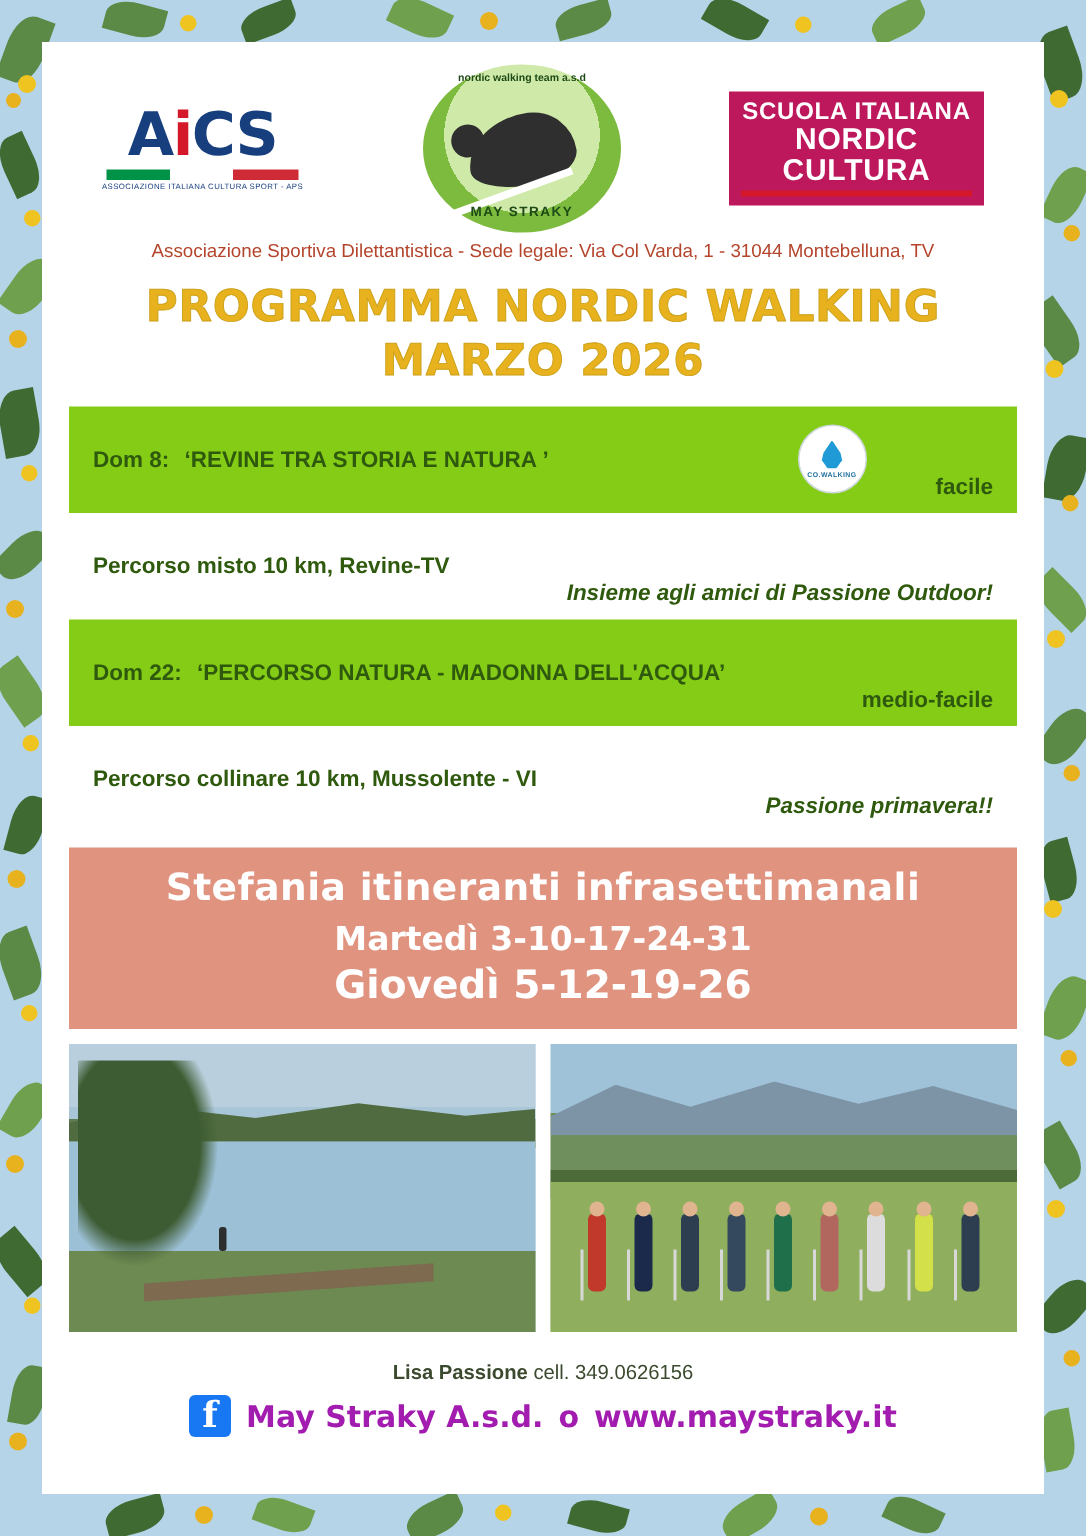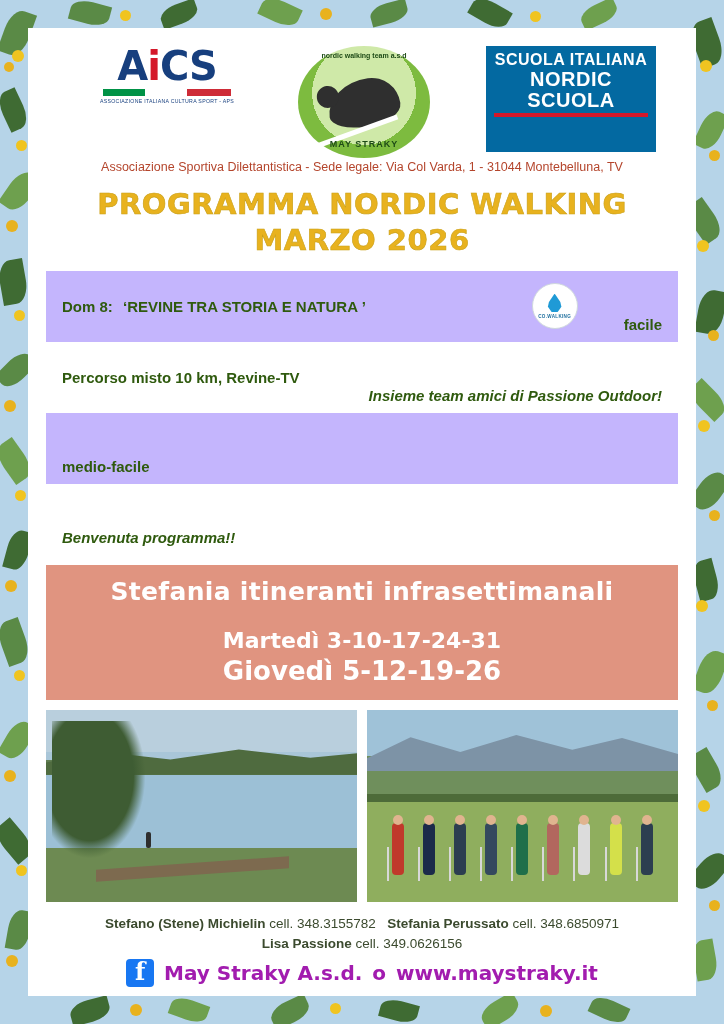--- a/index.html
+++ b/index.html
@@ -25,22 +25,22 @@
   .sheet {
     position: absolute;
     left: 28px; top: 28px;
     width: 668px; height: 968px;
     background: #ffffff;
     z-index: 5;
   }
 
   
   .logos {
-    display: flex; justify-content: space-between;
-    padding: 18px 40px 4px 64px;
+    display: flex; align-items: center; justify-content: space-between;
+    padding: 18px 40px 4px 32px;
     height: 128px;
   }
   .logo-aics { width: 150px; text-align: center; }
   .aics-text {
     font-family: "DejaVu Sans", sans-serif;
     font-weight: bold; font-size: 40px; letter-spacing: -1px;
     color: #173f7e; line-height: 1;
   }
   .aics-text .a { color: #173f7e; }
   .aics-text .i { color: #d4182a; }
@@ -77,21 +77,21 @@
   .ms-bird:after {
     content: ""; position: absolute; left: -10px; top: 2px;
     width: 22px; height: 22px; background: #2f2f2f; border-radius: 50%;
   }
   .ms-slash {
     position: absolute; left: 16px; bottom: 24px;
     width: 86px; height: 5px; background: #ffffff; transform: rotate(-20deg);
   }
 
   .logo-scuola {
-    width: 170px; background: #0369a1; padding: 6px 8px;
+    width: 170px; background: #be185d; padding: 6px 8px;
     text-align: center; line-height: 1.05;
   }
   .sc-line1 { color: #fff; font-weight: bold; font-size: 16px; letter-spacing: .5px; }
   .sc-line2 { color: #fff; font-weight: bold; font-size: 20px; letter-spacing: .5px;
     border-bottom: 4px solid #d4182a; display: inline-block; padding-bottom: 2px; }
 
   .assoc-line {
     text-align: center; color: #b4452c; font-size: 12.5px;
     padding: 4px 10px 2px 10px;
   }
@@ -105,21 +105,21 @@
     -webkit-text-stroke: 0.6px #caa019;
   }
 
   
   .rows { margin: 0 18px; }
   .row {
     display: flex; align-items: center;
     padding: 9px 16px;
     color: #2f5a0e; font-weight: bold; font-size: 15px;
   }
-  .row.alt-a { background: #c4b5fd; gap: 32px; }
+  .row.alt-a { background: #84cc16; gap: 32px; }
   .row.alt-b { background: #ffffff; }
   .row .left { flex: 1; white-space: nowrap; }
   .row .right { text-align: right; white-space: nowrap; margin-top: 36px; }
   .row .date { margin-right: 6px; }
   .row-sub { font-style: italic; }
   .badge-water {
     width: 46px; height: 46px; border-radius: 50%;
     background: #ffffff; border: 1px solid #cfd8dd;
     display: flex; align-items: center; justify-content: center;
     flex-direction: column; margin: 0 14px;
@@ -138,21 +138,21 @@
   .salmon {
     margin: 10px 18px 0 18px;
     background: #e09480;
     color: #ffffff;
     text-align: center;
     padding: 12px 10px 14px 10px;
     font-family: "DejaVu Sans", sans-serif;
     font-weight: bold;
   }
   .salmon .l1 { font-size: 25px; letter-spacing: .3px; }
-  .salmon .l2 { font-size: 22px; margin-top: 22px; }
+  .salmon .l2 { font-size: 22px; margin-top: 8px; }
   .salmon .l3 { font-size: 26px; margin-top: 3px; }
 
   
   .photos { display: flex; gap: 10px; margin: 10px 18px 0 18px; height: 192px; }
   .photo { flex: 1; position: relative; overflow: hidden; }
   .photo-lake {
     background:
       linear-gradient(to bottom, #a9c6d8 0 26%, #5f7d52 26% 36%, #9dbfd4 36% 72%, #6f8f5c 72% 100%);
   }
   .lake-hill {
@@ -338,21 +338,21 @@
 
       <div class="logo-maystraky">
         <div class="ms-top">nordic walking team a.s.d</div>
         <div class="ms-bird"></div>
         <div class="ms-slash"></div>
         <div class="ms-bottom">MAY STRAKY</div>
       </div>
 
       <div class="logo-scuola">
         <div class="sc-line1">SCUOLA ITALIANA</div>
-        <div class="sc-line2">NORDIC SCUOLA</div>
+        <div class="sc-line2">NORDIC CULTURA</div>
       </div>
     </div>
 
     <div class="assoc-line">Associazione Sportiva Dilettantistica - Sede legale: Via Col Varda, 1 - 31044 Montebelluna, TV</div>
 
     <div class="title">
       <div>PROGRAMMA NORDIC WALKING</div>
       <div>MARZO 2026</div>
     </div>
 
@@ -365,29 +365,34 @@
         </div>
         <div class="badge-water">
           <div class="drop"></div>
           <div class="badge-txt">CO.WALKING</div>
         </div>
         <div class="right">facile</div>
       </div>
 
       <div class="row alt-b">
         <div class="left">Percorso misto 10 km, Revine-TV</div>
-        <div class="right row-sub">Insieme team amici di Passione Outdoor!</div>
+        <div class="right row-sub">Insieme agli amici di Passione Outdoor!</div>
       </div>
 
       <div class="row alt-a">
+        <div class="left">
+          <span class="date">Dom 22:</span>
+          <span>‘PERCORSO NATURA - MADONNA DELL'ACQUA’</span>
+        </div>
         <div class="right">medio-facile</div>
       </div>
 
       <div class="row alt-b">
-        <div class="right row-sub">Benvenuta programma!!</div>
+        <div class="left">Percorso collinare 10 km, Mussolente - VI</div>
+        <div class="right row-sub">Passione primavera!!</div>
       </div>
     </div>
 
     <div class="salmon">
       <div class="l1">Stefania itineranti infrasettimanali</div>
       <div class="l2">Martedì 3-10-17-24-31</div>
       <div class="l3">Giovedì 5-12-19-26</div>
     </div>
 
     <div class="photos">
@@ -438,27 +443,20 @@
           </div>
         <div class="walker" style="left:88%; background:#2c3e50;">
             <span class="head"></span>
             <span class="pole"></span>
           </div>
       </div>
     </div>
 
 
     <div class="contacts">
-      <div class="line1">
-        <span>Stefano (Stene) Michielin</span>
-        <span class="tel">cell. 348.3155782</span>
-        &nbsp;
-        <span>Stefania Perussato</span>
-        <span class="tel">cell. 348.6850971</span>
-      </div>
       <div class="line2">
         <span>Lisa Passione</span>
         <span class="tel">cell. 349.0626156</span>
       </div>
 
       <div class="social">
         <div class="fb">f</div>
         <div class="name">May Straky A.s.d.</div>
         <div class="o">o</div>
         <div class="site">www.maystraky.it</div>

